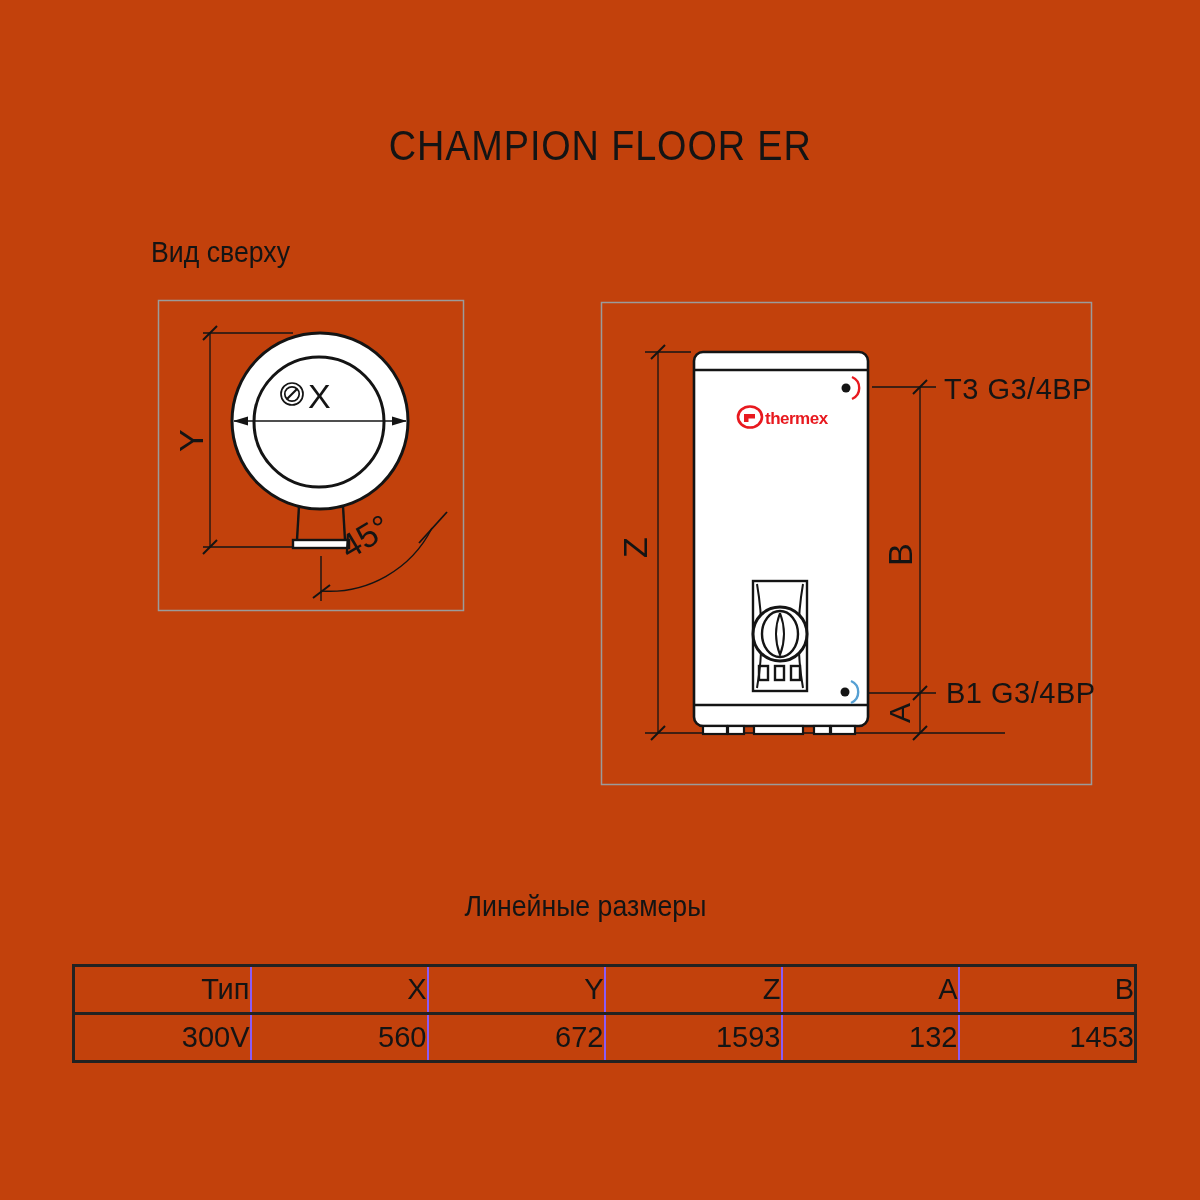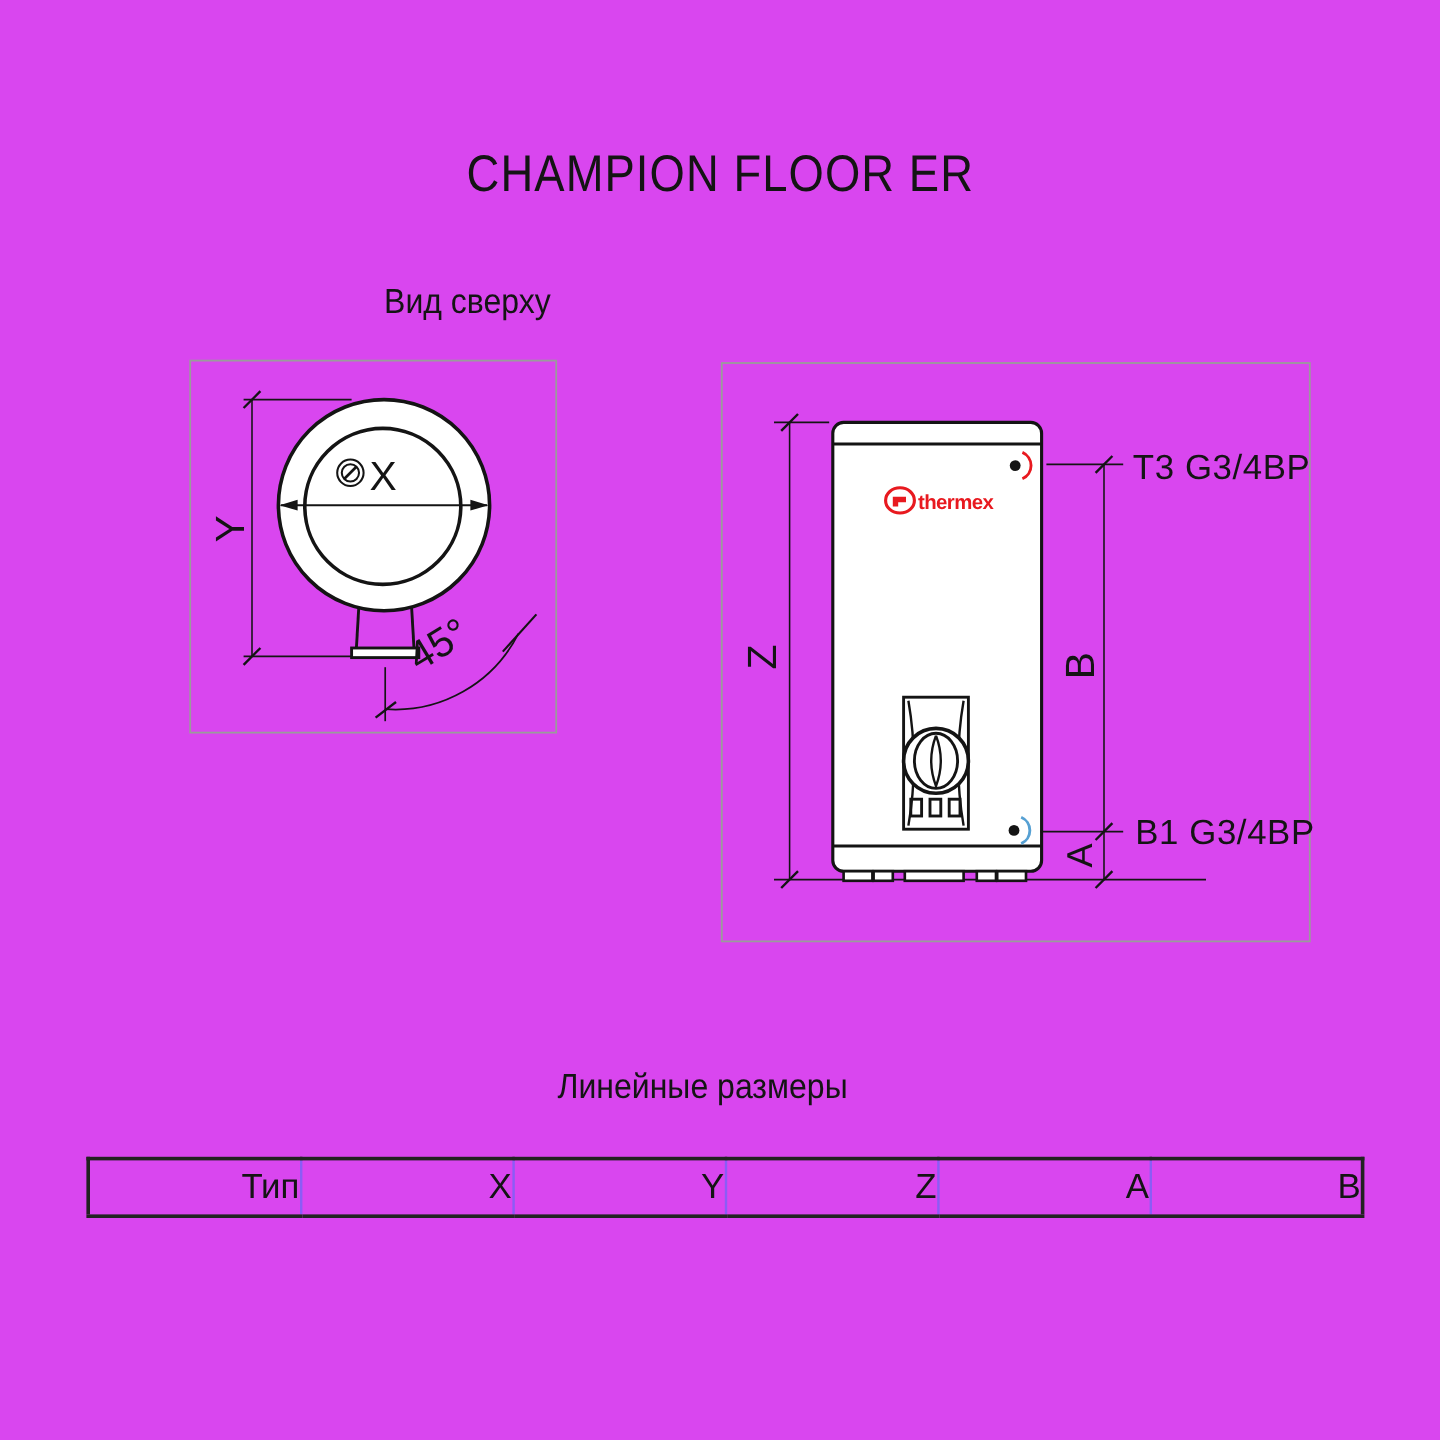--- a/index.html
+++ b/index.html
@@ -1,41 +1,41 @@
 <!DOCTYPE html>
 <html><head>
 <meta charset="utf-8">
 <style>
   * { margin: 0; padding: 0; box-sizing: border-box; }
   html, body { background: #ffffff; }
   .page {
     position: relative;
     width: 1200px;
     height: 1200px;
-    background: #d946ef;
+    background: #c2410c;
     font-family: "Liberation Sans", sans-serif;
     color: #141414;
     overflow: hidden;
   }
   .main-title {
     position: absolute;
     left: 0; top: 121px;
     width: 1200px;
     text-align: center;
     font-size: 43px;
     font-weight: 400;
     letter-spacing: 1px;
     color: #141414;
   }
   .main-title span { display: inline-block; transform: scaleX(0.88); }
   .view-title {
     position: absolute;
     top: 236px;
     width: 320px;
-    text-align: right;
+    text-align: left;
     font-size: 29px;
     font-weight: 400;
     color: #141414;
   }
   .view-title span { display: inline-block; transform: scaleX(0.92); }
   .view-title.left  { left: 145px; }
   .view-title.right { left: 680px; }
   .table-title {
     position: absolute;
     top: 890px;
@@ -213,16 +213,24 @@
       <tr>
         <th>Тип</th>
         <th>X</th>
         <th>Y</th>
         <th>Z</th>
         <th>A</th>
         <th>B</th>
       </tr>
     </thead>
     <tbody>
+      <tr>
+        <td>300V</td>
+        <td>560</td>
+        <td>672</td>
+        <td>1593</td>
+        <td>132</td>
+        <td>1453</td>
+      </tr>
     </tbody>
   </table>
 
 </div>
 
 </body></html>

